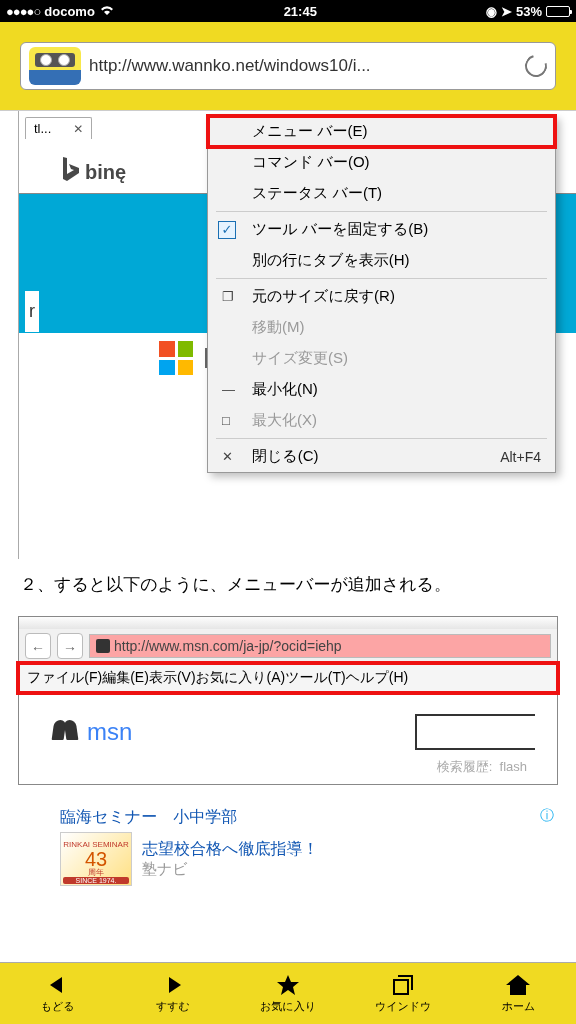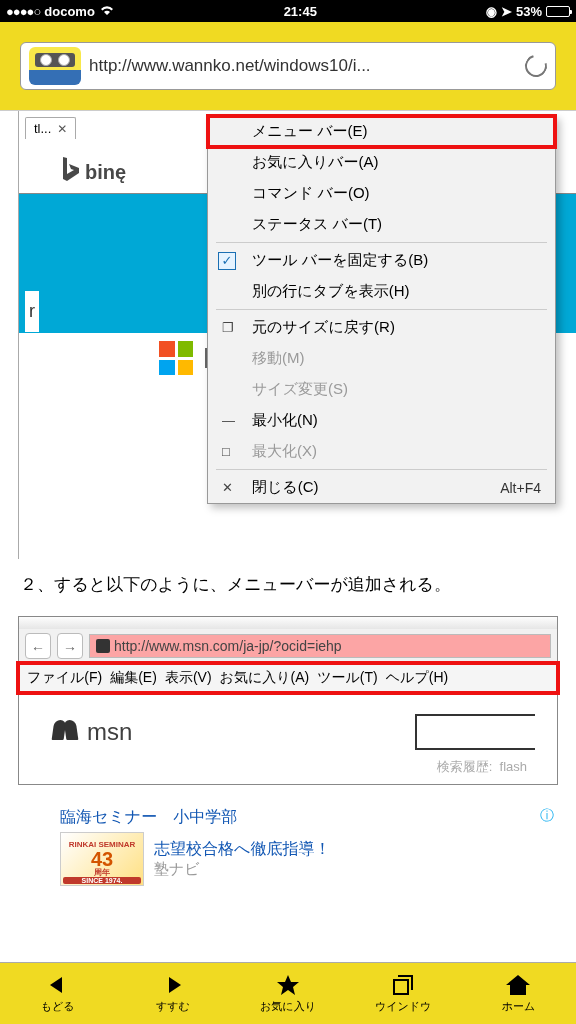--- a/index.html
+++ b/index.html
@@ -80,21 +80,21 @@
     position: relative;
     height: 448px;
     border-left: 1px solid #aaa;
     margin-left: 18px;
   }
   .tab-strip {
     display:flex; align-items:flex-end; height:28px;
   }
   .tab {
     background:#fff; border:1px solid #aaa; border-bottom:none;
-    padding:3px 8px; font-size:13px; display:flex; align-items:center; gap:6px;
+    padding:3px 8px; font-size:13px; display:flex; align-items:center; gap:22px;
     border-radius:2px 2px 0 0;
     margin-left:6px;
   }
   .tab .close { color:#555; font-size:12px; }
   .bing-row {
     background:#fff; padding:18px 0 6px 40px; font-size:22px; color:#484848;
     display:flex; align-items:center; gap:6px;
   }
   .bing-logo { font-size:20px; font-weight: bold; }
   .cyan-block { background:#00a8d6; height:140px; border-top:1px solid #888; }
@@ -160,21 +160,21 @@
     display:flex; align-items:center; justify-content:center;
     background:#fff; font-size:14px; color:#666;
   }
   .s2-url {
     flex:1; background:#fca5a5; border:1px solid #bbb;
     padding:3px 6px; font-size:14px; color:#444;
     display:flex; align-items:center; gap:4px;
   }
   .s2-url .fav { width:14px; height:14px; background:#333; border-radius:2px; }
   .s2-menubar {
-    display:flex; gap:8px; padding:5px 8px;
+    display:flex; gap:0; padding:5px 8px;
     outline:4px solid #e11; outline-offset:-1px;
     font-size:14px; background:#f5f5f5;
   }
   .s2-menubar span { white-space:nowrap; }
   .s2-body { background:#fff; padding:22px 22px 6px 34px; display:flex; align-items:center; gap:10px; }
   .msn-logo { width:24px; height:24px; position:relative; }
   .msn-logo::before, .msn-logo::after {
     content:""; position:absolute; width:12px; height:20px;
     background:#333; border-radius:12px 12px 2px 2px;
   }
@@ -187,24 +187,24 @@
   .s2-hint { text-align:right; padding:2px 30px 8px 0; font-size:13px; color:#aaa; }
 
   
   .ad {
     margin:22px 22px 0 60px;
   }
   .ad-title { color:#1257b3; font-size:16px; margin-bottom:4px; }
   .ad-title .info { float:right; color:#1cb0f0; font-size:14px; }
   .ad-row { display:flex; gap:10px; align-items:center; }
   .ad-img {
-    width:84px; height:54px; background:linear-gradient(135deg,#fff,#ffe082);
+    width:72px; height:54px; background:linear-gradient(135deg,#fff,#ffe082);
     border:1px solid #ccc; display:flex; flex-direction:column;
     align-items:center; justify-content:center; font-size:8px; color:#c0392b;
-    font-weight:bold; line-height:1; position:relative;
+    font-weight:normal; line-height:1; position:relative;
   }
   .ad-img .big { font-size:20px; color:#d35400; }
   .ad-img .since { position:absolute; bottom:1px; left:2px; right:2px;
     background:#c0392b; color:#fff; font-size:7px; text-align:center; border-radius:2px;}
   .ad-sub { color:#1257b3; font-size:16px; }
   .ad-src { color:#999; font-size:15px; }
 
   
   .bottom-bar {
     height:62px; background:#f0da22;
@@ -264,23 +264,20 @@
       <span class="bing-logo">binę</span>
     </div>
     <div class="cyan-block"></div>
     <div class="r-letter">r</div>
 
     <div class="context-menu">
       <div class="cm-row sel">
           <span>メニュー バー(E)</span>
         </div>
       <div class="cm-row">
-          <span>お気に入りバー(A)</span>
-        </div>
-      <div class="cm-row">
           <span>コマンド バー(O)</span>
         </div>
       <div class="cm-row">
           <span>ステータス バー(T)</span>
         </div>
       <div class="cm-sep"></div>
       <div class="cm-row">
         <span class="chk">✓</span>
         <span>ツール バーを固定する(B)</span>
       </div>
@@ -340,21 +337,21 @@
     <div class="s2-menubar">
       <span>ファイル(F)</span>
       <span>編集(E)</span>
       <span>表示(V)</span>
       <span>お気に入り(A)</span>
       <span>ツール(T)</span>
       <span>ヘルプ(H)</span>
     </div>
     <div class="s2-body">
       <div class="msn-logo"></div>
-      <span style="font-size:24px;color:#404040;">msn</span>
+      <span style="font-size:24px;color:#3b82f6;">msn</span>
       <div class="s2-search"></div>
     </div>
     <div class="s2-hint">
       <span>検索履歴:</span>&nbsp;&nbsp;<span>flash</span>
     </div>
   </div>
 
   <div class="ad">
     <div class="ad-title">
       <span>臨海セミナー　小中学部</span>

